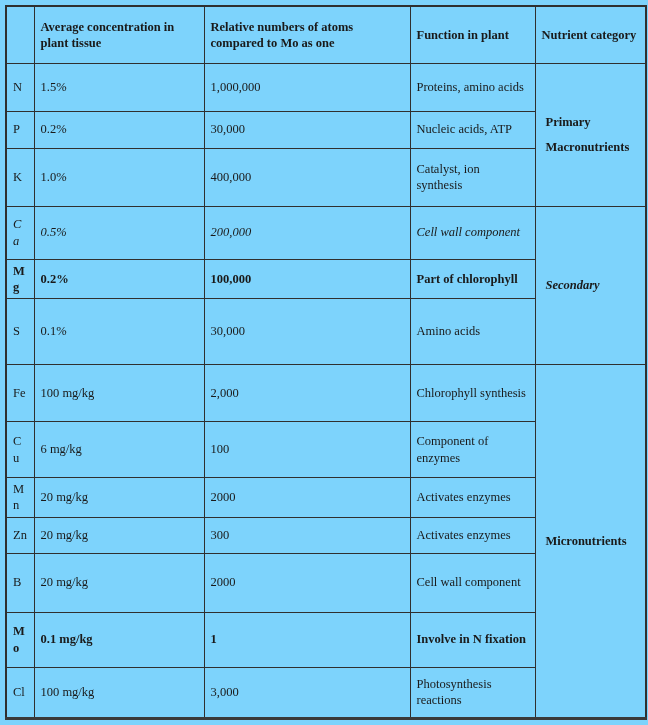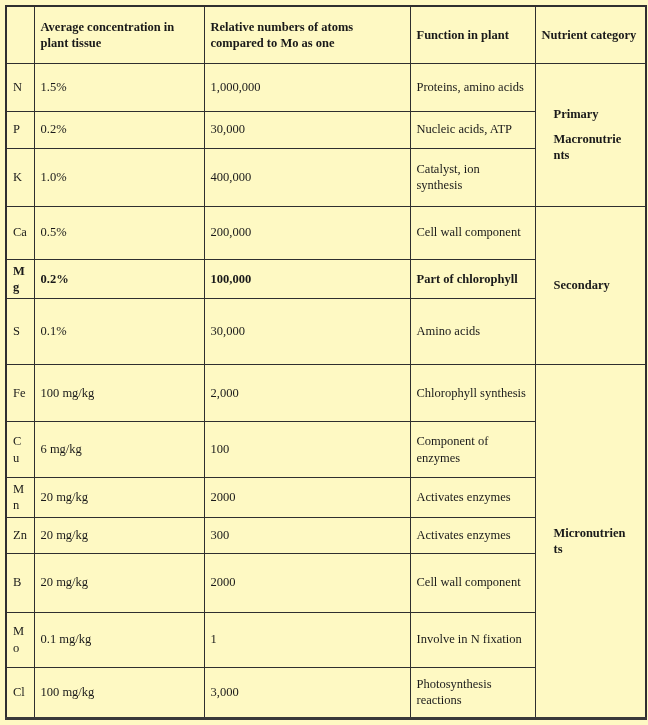--- a/index.html
+++ b/index.html
@@ -8,21 +8,21 @@
     background: #ffffff;
     width: 648px;
     height: 725px;
     font-family: "Liberation Serif", "DejaVu Serif", serif;
     color: #1a1a1a;
   }
   .page {
     width: 648px;
     height: 725px;
     overflow: hidden;
-    background: #fef9c3;
+    background: #7dd3fc;
   }
   table.nutrient-table {
     border-collapse: collapse;
     table-layout: fixed;
     margin: 5px 0 0 5px;
     width: 640px;
     border: 2px solid #2f2f2f;
     border-bottom: 3px solid #3a3a3a;
   }
   table.nutrient-table th,
@@ -42,36 +42,36 @@
   }
   td.element-cell {
     padding-left: 4px;
     padding-right: 2px;
   }
   td.category-cell {
     font-weight: bold;
     font-size: 13px;
     padding-left: 7px;
   }
-  .cat-line { margin: 9px 12px; }
+  .cat-line { margin: 9px 4px; }
   td.va-top { vertical-align: top; }
   
   tr.r-head { height: 57px; }
   tr.r-n  { height: 48px; }
   tr.r-p  { height: 37px; }
   tr.r-k  { height: 58px; }
-  tr.r-ca { height: 53px; }
+  tr.r-ca { height: 53px; font-style: italic; }
   tr.r-mg { height: 39px; font-weight: bold; }
   tr.r-s  { height: 66px; }
   tr.r-fe { height: 57px; }
   tr.r-cu { height: 56px; }
   tr.r-mn { height: 36px; margin-top: 43px; }
   tr.r-zn { height: 36px; padding-left: 16px; }
   tr.r-b  { height: 59px; }
-  tr.r-mo { height: 55px; }
+  tr.r-mo { height: 55px; font-weight: bold; }
   tr.r-cl { height: 51px; }
 </style>
 </head>
 <body>
 
 <div class="page">
   <table class="nutrient-table">
     <colgroup>
       <col style="width:28px">
       <col style="width:170px">

